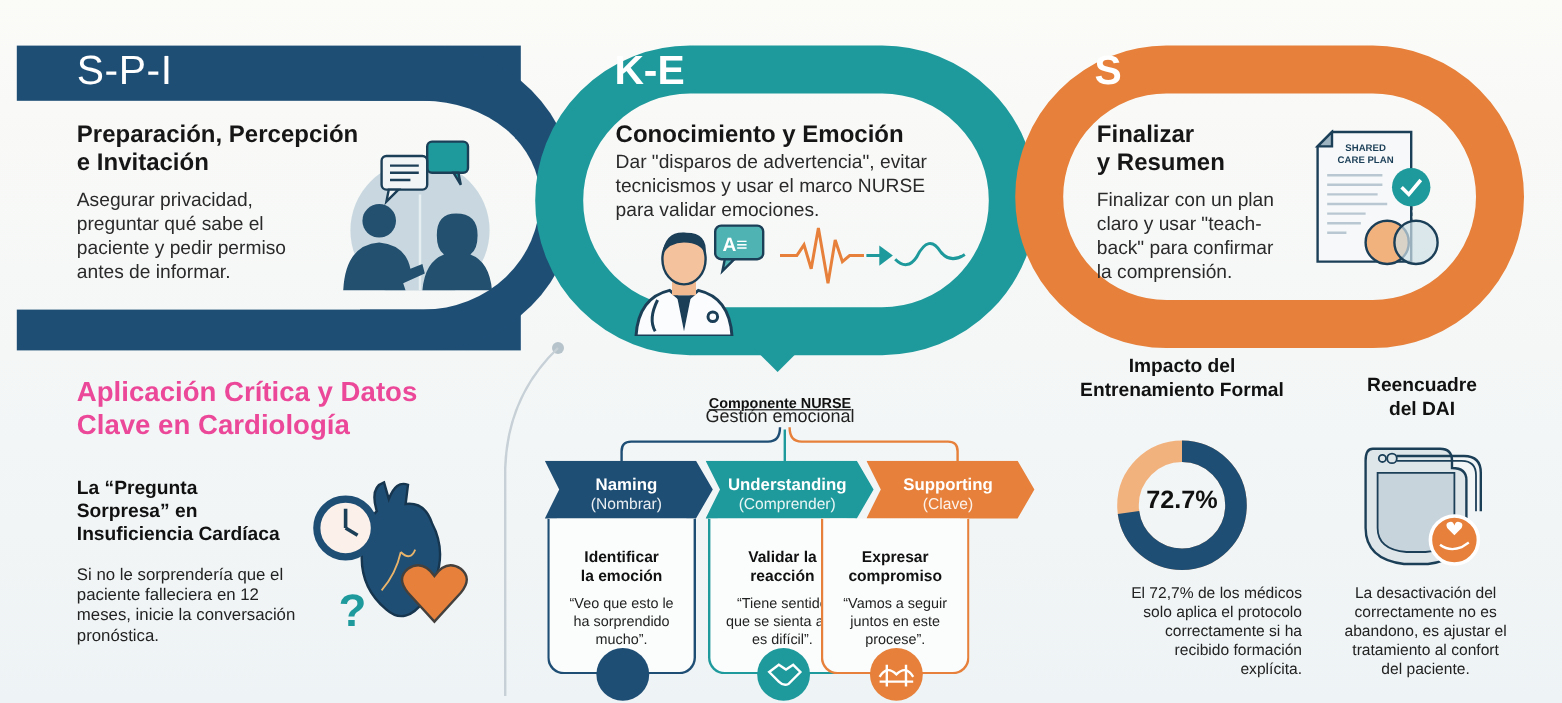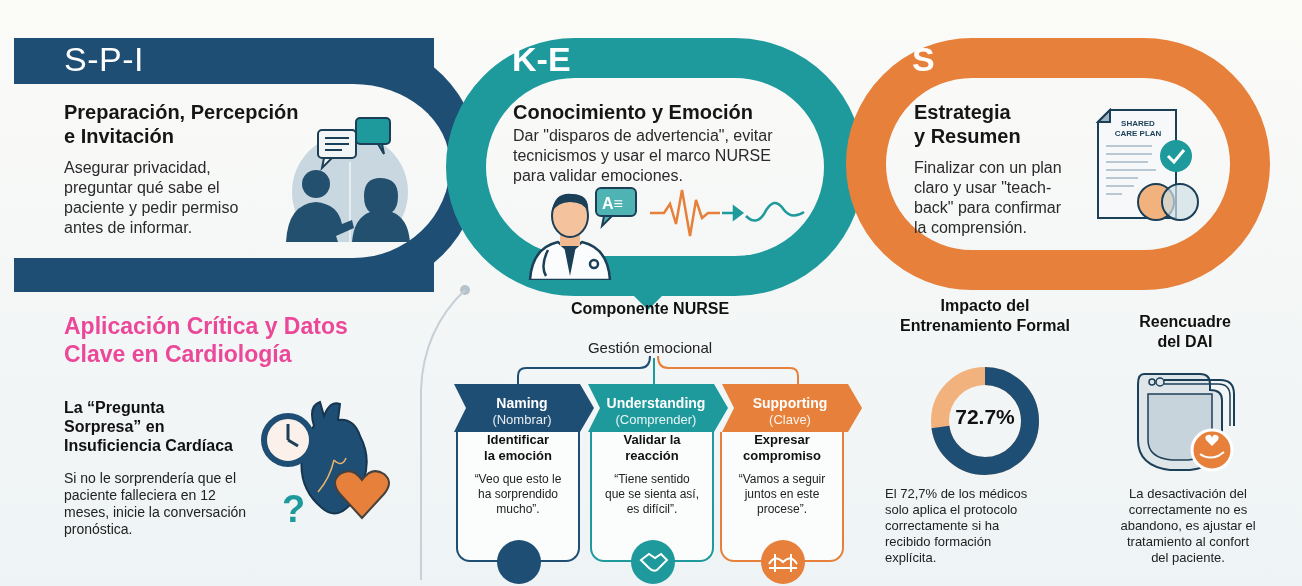--- a/index.html
+++ b/index.html
@@ -57,43 +57,43 @@
   .s-illus { left: 1094px; top: 108px; width: 110px; height: 120px; }
 
   
   .apl-title { left: 64px; top: 312px; font-size: 23px; font-weight: bold; line-height: 28px; color: #ec4899; }
   .preg-title { left: 64px; top: 398px; font-size: 16px; font-weight: bold; line-height: 19px; color: #111; }
   .preg-body { left: 64px; top: 470px; font-size: 14px; line-height: 17px; color: #222; width: 210px; }
   .heart-illus { left: 258px; top: 396px; width: 140px; height: 130px; }
   .connector { left: 415px; top: 280px; width: 60px; height: 300px; }
 
   
-  .nurse-title { left: 520px; top: 300px; width: 260px; text-align: center; font-size: 16px; font-weight: bold; color: #111; }
+  .nurse-title { left: 520px; top: 329px; width: 260px; text-align: center; font-size: 12px; font-weight: bold; color: #111; text-decoration: underline; }
   .nurse-sub { left: 520px; top: 339px; width: 260px; text-align: center; font-size: 15px; color: #222; }
   .nurse-tree { left: 450px; top: 354px; width: 420px; height: 36px; }
   .nurse-card {
     position: absolute; top: 432px; width: 124px; height: 130px;
     border: 2px solid; border-top: none; border-radius: 0 0 14px 14px;
     background: #fbfcfc; text-align: center;
   }
   .nurse-head {
     position: absolute; top: 384px; height: 50px;
     color: #fff; text-align: center;
   }
   .nurse-head .h1 { font-size: 14px; font-weight: bold; padding-top: 11px; }
   .nurse-head .h2 { font-size: 13px; opacity: 0.9; margin-top: 1px; }
-  .nurse-card .c1 { font-size: 13px; font-weight: bold; margin-top: 0; line-height: 16px; color: #111; }
+  .nurse-card .c1 { font-size: 13px; font-weight: bold; margin-top: 24px; line-height: 16px; color: #111; }
   .nurse-card .c2 { font-size: 12px; margin-top: 8px; line-height: 15px; color: #222; }
   .nurse-badge { position: absolute; bottom: -24px; left: 39px; width: 44px; height: 44px; border-radius: 50%; }
 
   
   .imp-title { left: 880px; top: 296px; width: 210px; text-align: center; font-size: 16px; font-weight: bold; line-height: 20px; color: #111; }
   .donut { left: 930px; top: 366px; width: 110px; height: 110px; }
   .donut-label { left: 930px; top: 405px; width: 110px; text-align: center; font-size: 21px; font-weight: bold; color: #111; }
-  .imp-body { left: 885px; top: 486px; width: 200px; text-align: left; font-size: 13px; line-height: 16px; color: #222; }
+  .imp-body { left: 885px; top: 486px; width: 200px; text-align: right; font-size: 13px; line-height: 16px; color: #222; }
 
   .dai-title { left: 1110px; top: 312px; width: 150px; text-align: center; font-size: 16px; font-weight: bold; line-height: 20px; color: #111; }
   .dai-illus { left: 1130px; top: 366px; width: 110px; height: 110px; }
   .dai-body { left: 1098px; top: 486px; width: 180px; text-align: center; font-size: 13px; line-height: 16px; color: #222; }
 </style>
 </head>
 <body>
 
 <div class="abs spi-top"></div>
 <div class="abs spi-bottom"></div>
@@ -160,21 +160,21 @@
     <path d="M198 33 H212" stroke="#1f9a9c"></path>
     <path d="M210 27 L218 33 L210 39 Z" fill="#1f9a9c" stroke="#1f9a9c"></path>
     <path d="M222 36 Q232 46 240 34 Q250 14 260 30 Q268 40 280 32" stroke="#1f9a9c"></path>
   </g>
 </svg>
 
 <div class="abs s-loop"></div>
 <div class="abs s-letters">S</div>
 
 <div class="abs sec-title" style="left:914px; top:100px;">
-  <div>Estrategia</div>
+  <div>Finalizar</div>
   <div>y Resumen</div>
 </div>
 <div class="abs sec-body" style="left:914px; top:158px;">
   <div>Finalizar con un plan</div>
   <div>claro y usar "teach-</div>
   <div>back" para confirmar</div>
   <div>la comprensión.</div>
 </div>
 
 <svg class="abs s-illus" viewBox="0 0 110 120">
@@ -283,21 +283,21 @@
   </svg>
 </div>
 
 <svg class="abs" style="left:722px; top:384px; width:142px; height:50px;" viewBox="0 0 142 50">
   <path d="M0 0 H126 L140 24 L126 48 H0 L12 24 Z" fill="#e6803a"></path>
 </svg>
 <div class="nurse-head" style="left:728px; width:124px;">
   <div class="h1">Supporting</div>
   <div class="h2">(Clave)</div>
 </div>
-<div class="nurse-card" style="left:720px; border-color:#e6803a;">
+<div class="nurse-card" style="left:684px; border-color:#e6803a;">
   <div class="c1">
     <div>Expresar</div>
     <div>compromiso</div>
   </div>
   <div class="c2">
     <div>“Vamos a seguir</div>
     <div>juntos en este</div>
     <div>procese”.</div>
   </div>
   <svg class="nurse-badge" viewBox="0 0 44 44" style="background:#e6803a;">

